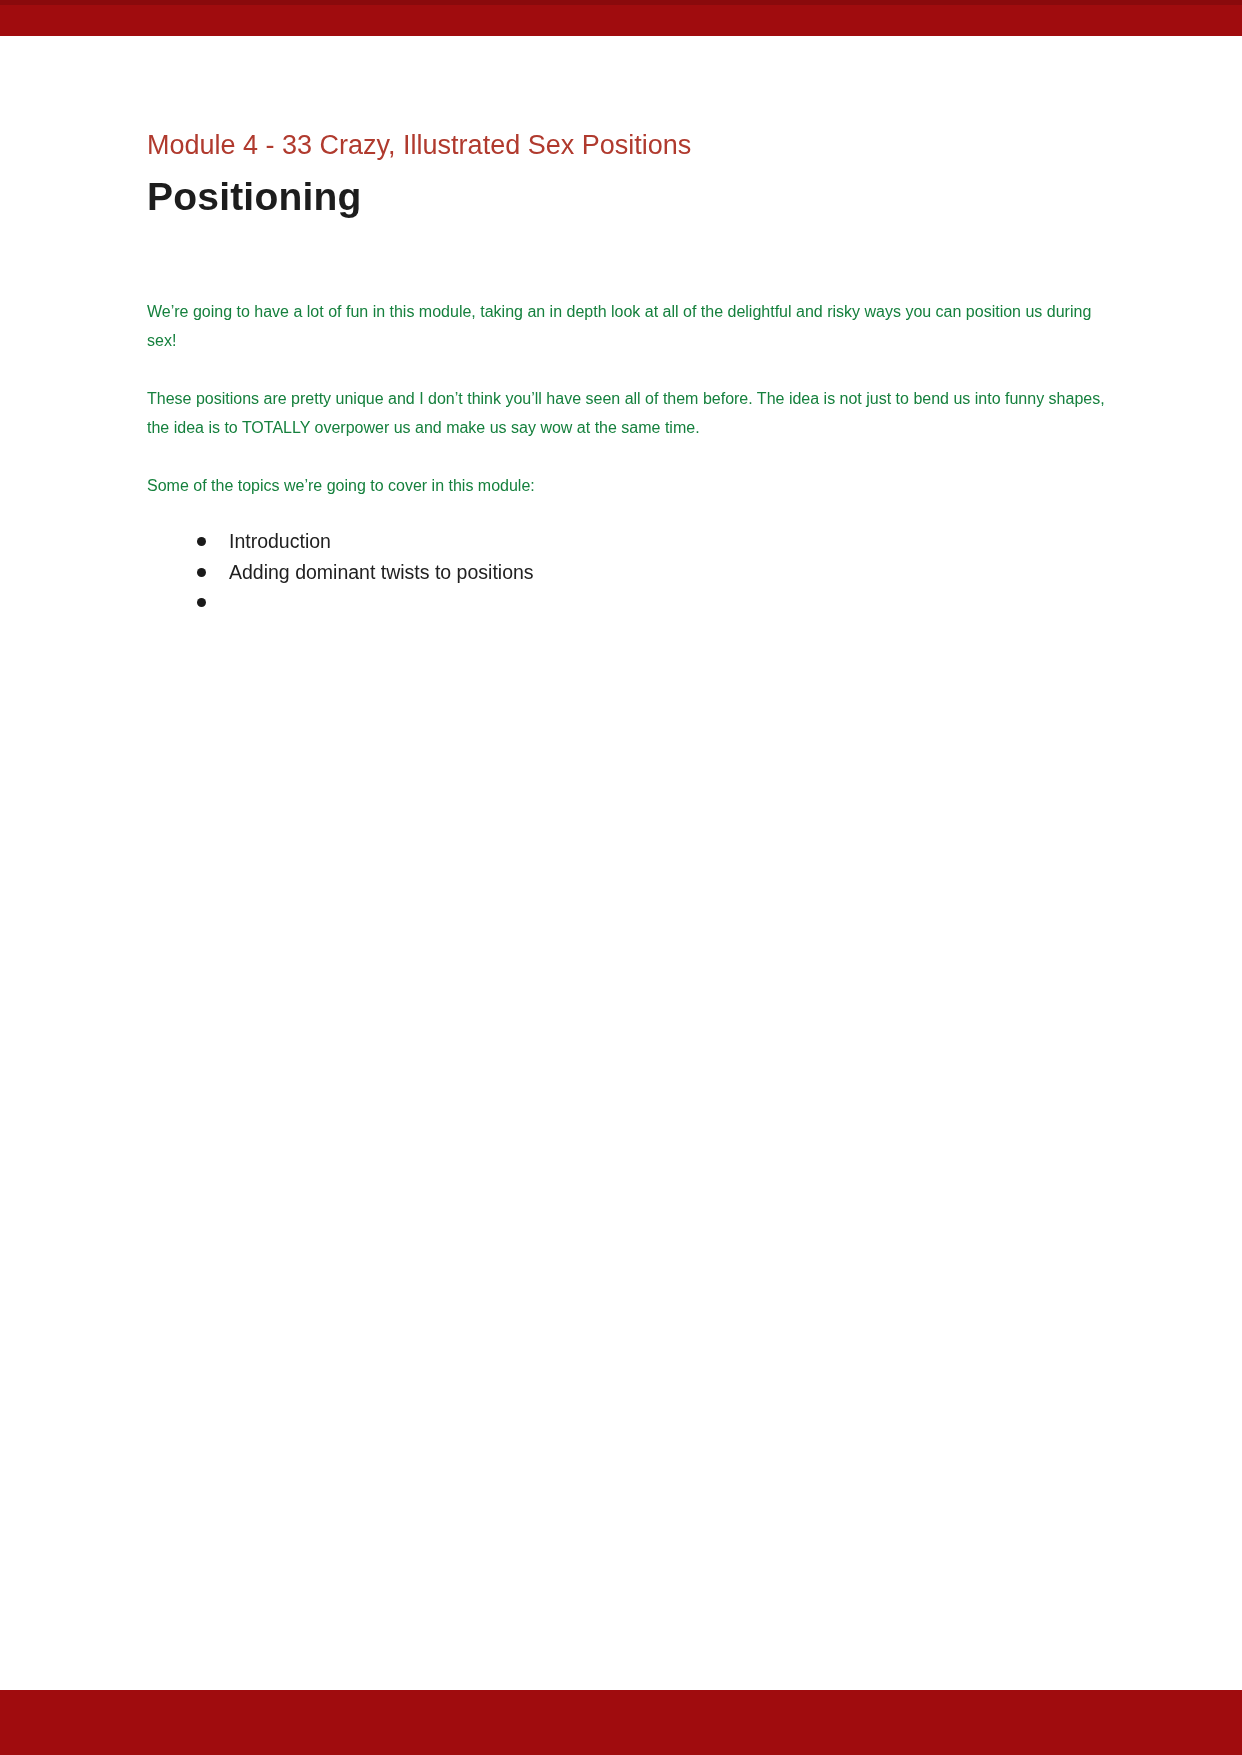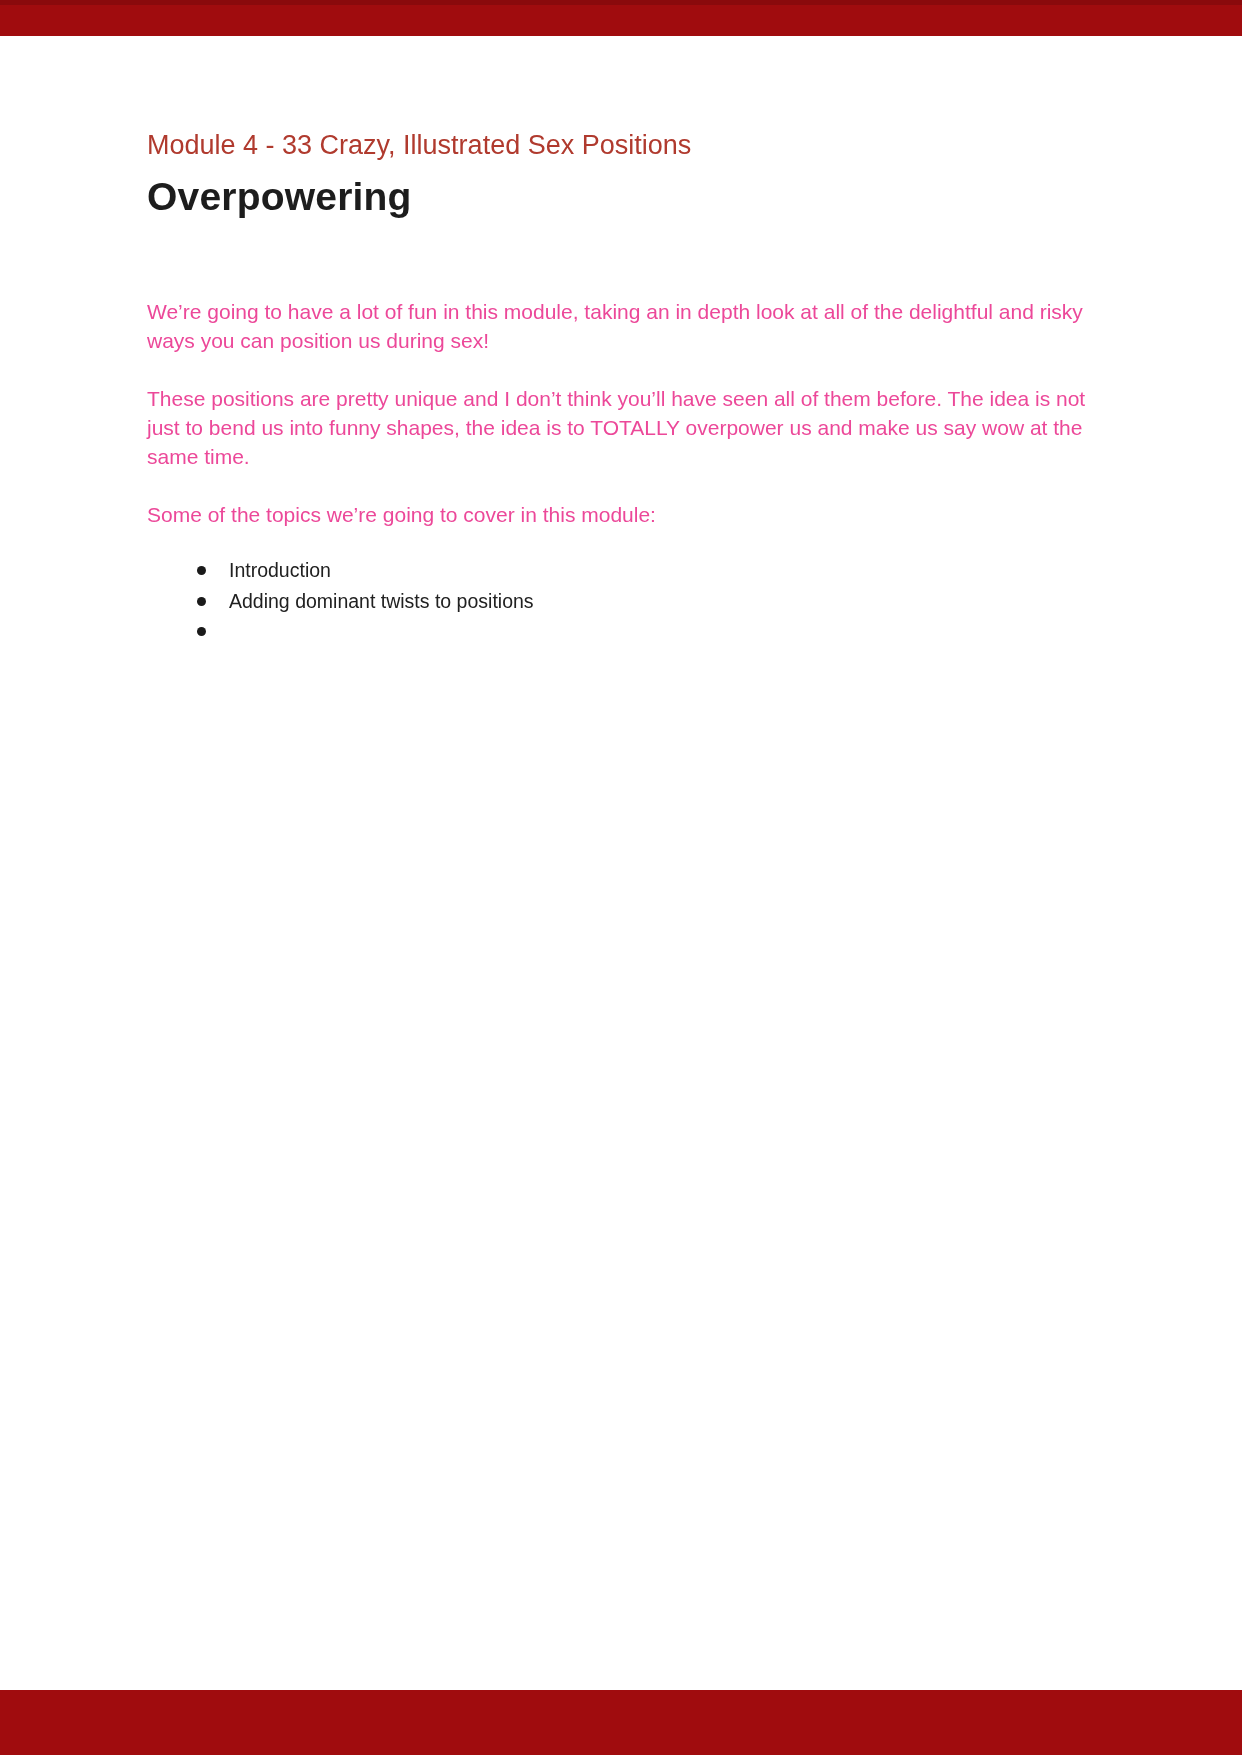--- a/index.html
+++ b/index.html
@@ -45,22 +45,22 @@
     line-height: 1.2;
   }
   .main-heading {
     margin: 14px 0 0 0;
     font-size: 39px;
     font-weight: 700;
     color: #1d1d1d;
     letter-spacing: 0.2px;
   }
   .body-text {
-    color: #ec4899;
-    font-size: 21px;
+    color: #15803d;
+    font-size: 16px;
     line-height: 29px;
   }
   .para-1 { margin: 78px 0 0 0; }
   .para-2 { margin: 29px 0 0 0; }
   .list-intro { margin: 29px 0 0 0; }
   ul.topics {
     margin: 28px 0 0 0;
     padding: 0 0 0 50px;
     list-style: none;
     color: #212121;
@@ -86,21 +86,21 @@
 <body>
 
 <div class="page">
 
   <div class="top-bar" style="background: rgb(160, 12, 14); border-top-color: rgb(138, 10, 12);"></div>
 
   <div class="content">
 
     <h2 class="module-title" style="color: rgb(176, 58, 46);">Module 4 - 33 Crazy, Illustrated Sex Positions</h2>
 
-    <h1 class="main-heading">Overpowering</h1>
+    <h1 class="main-heading">Positioning</h1>
 
     <p class="body-text para-1">We’re going to have a lot of fun in this module, taking an in depth look at all of the delightful and risky ways you can position us during sex!</p>
 
     <p class="body-text para-2">These positions are pretty unique and I don’t think you’ll have seen all of them before. The idea is not just to bend us into funny shapes, the idea is to TOTALLY overpower us and make us say wow at the same time.</p>
 
     <p class="body-text list-intro">Some of the topics we’re going to cover in this module:</p>
 
     <ul class="topics">
       <li>
         <span class="bullet-dot"></span>

